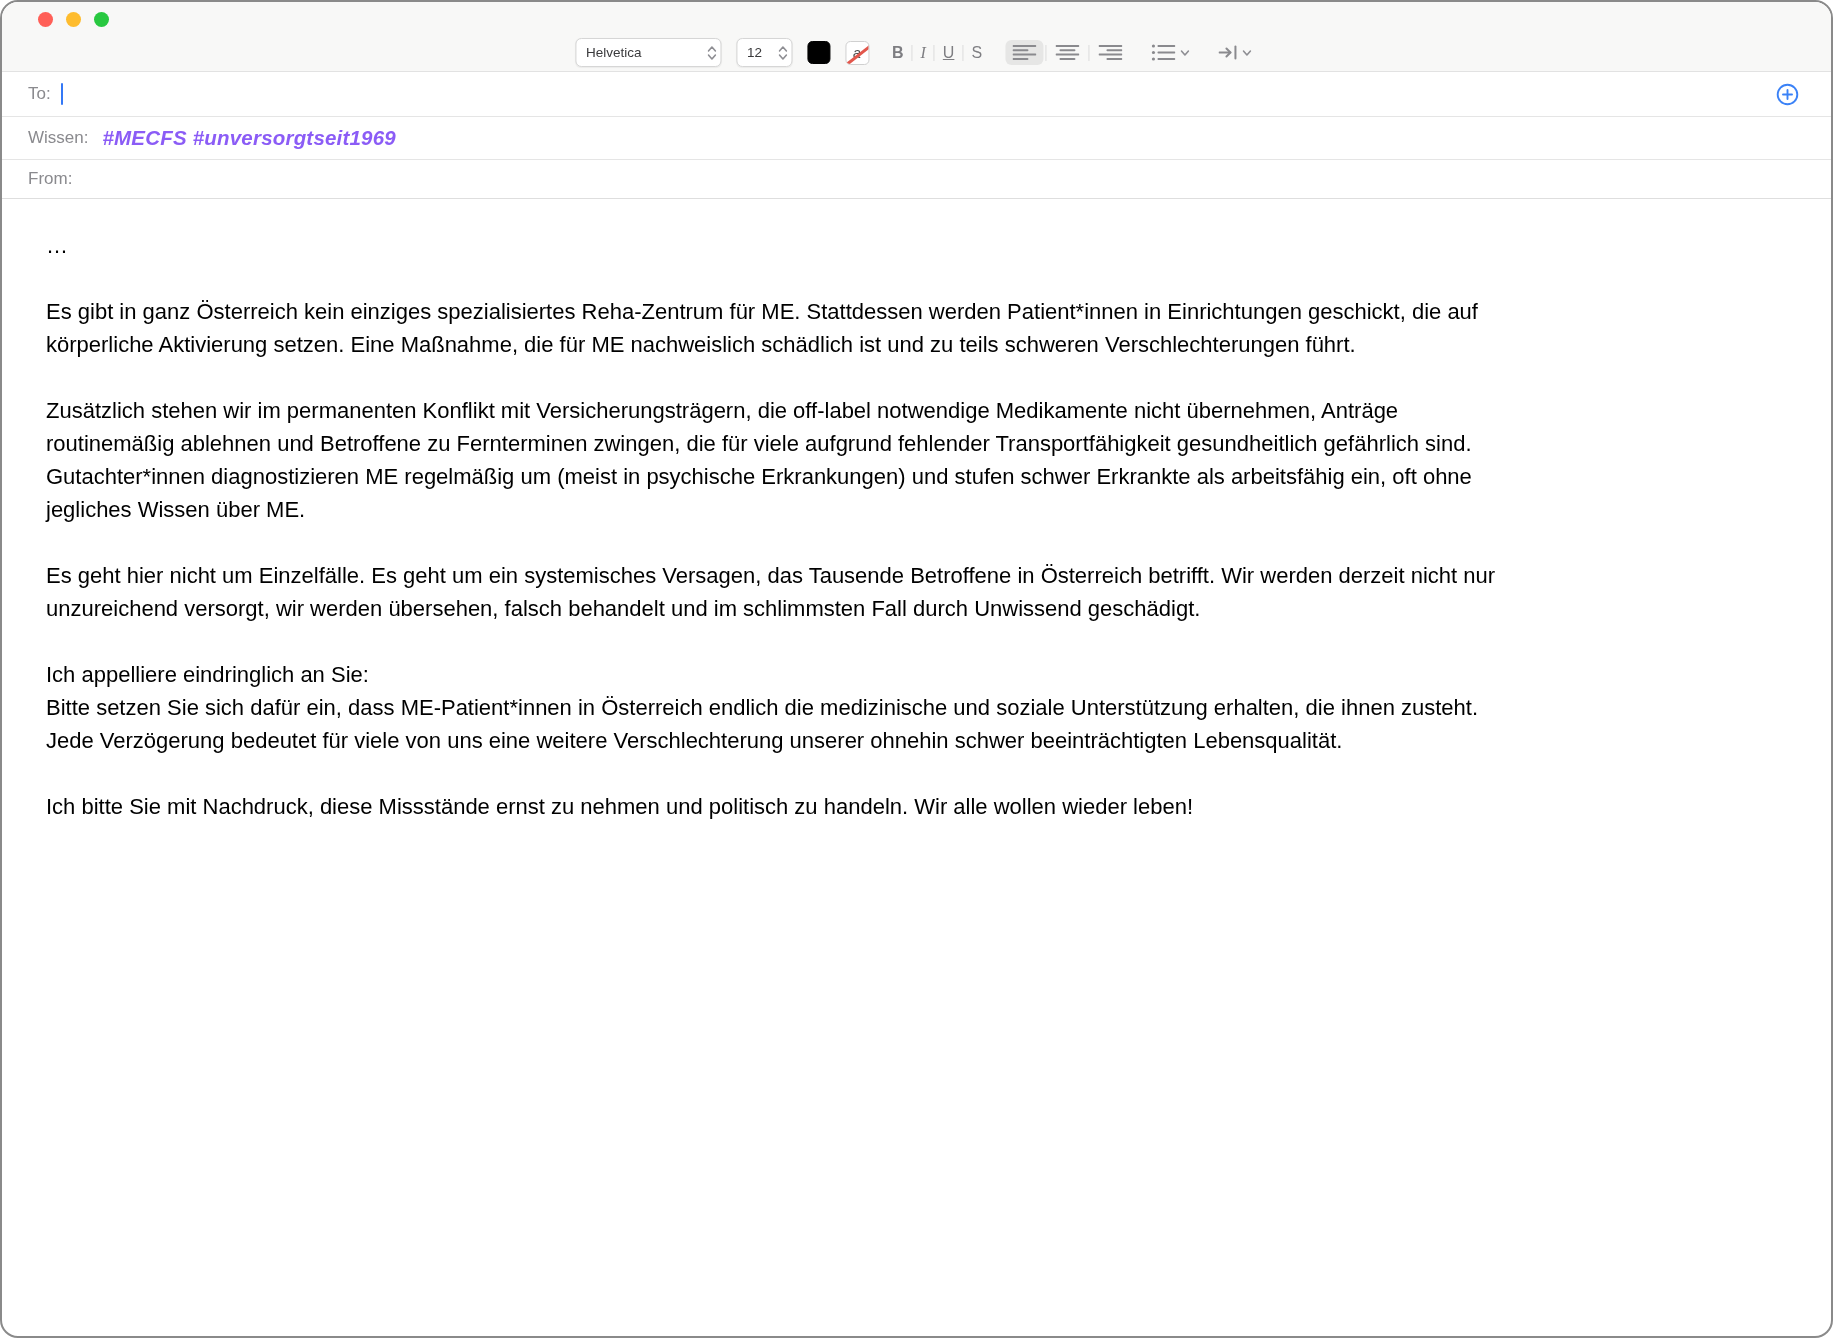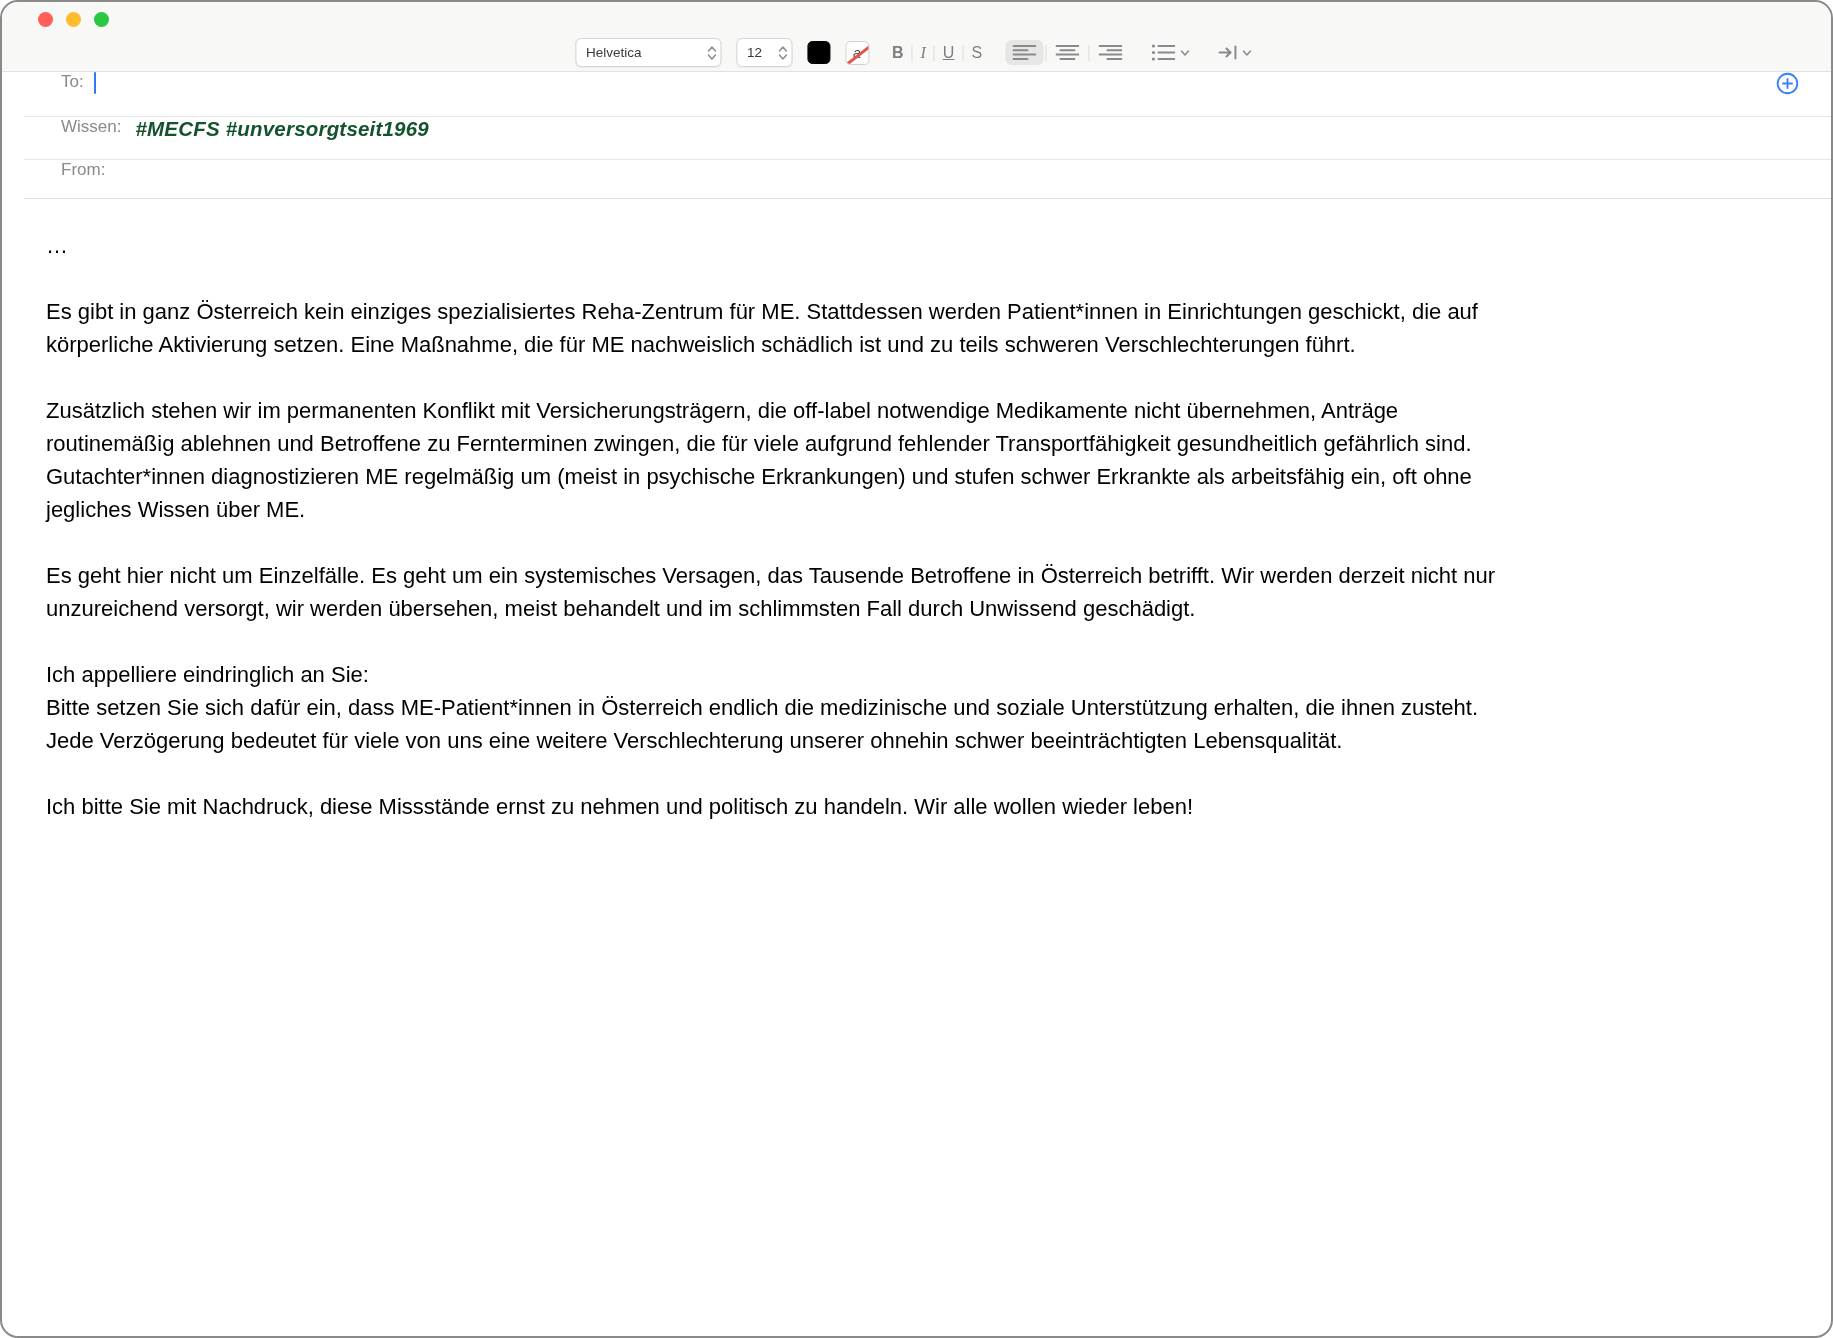--- a/index.html
+++ b/index.html
@@ -78,42 +78,41 @@
   .align-group { display: flex; align-items: center; gap: 2px; }
   .icon-btn {
     border: none; background: none; padding: 4px 7px; border-radius: 6px;
     display: flex; align-items: center; cursor: default;
   }
   .icon-btn.selected { background: #e6e6e5; }
   .with-chevron { display: flex; align-items: center; gap: 5px; }
 
   
   .field-row {
-    display: flex; align-items: flex-start;
+    display: flex; align-items: center;
     border-bottom: 1px solid #e5e5e5;
-    padding: 0 22px 0 37px;
+    padding: 0 22px 0 26px;
     background: #fff;
-    margin-left: 22px;
   }
   .to-row { height: 45px; }
   .subject-row { height: 43px; }
   .from-row { height: 39px; border-bottom: 1px solid #dedede; }
   .field-label { font-size: 17px; color: #8a8a8e; }
   .text-cursor {
     width: 2.5px; height: 22px; background: #3478f6;
     margin-left: 10px; border-radius: 1px;
   }
   .flex-spacer { flex: 1; }
   .add-btn {
     background: none; border: none; padding: 0; margin-right: 10px;
     display: flex; align-items: center; cursor: default;
   }
   .subject-value {
     margin-left: 14px;
-    font-size: 20.5px; font-weight: 700; font-style: italic; color: #14532d;
+    font-size: 20.5px; font-weight: 700; font-style: italic; color: #8b5cf6;
     letter-spacing: 0.2px;
   }
 
   
   .message-body {
     padding: 30px 44px 0 44px;
     font-size: 22px; line-height: 33px; color: #000;
   }
   .message-body p {
     margin: 0 0 33px 0;
@@ -256,19 +255,19 @@
   </div>
 
   <div class="field-row from-row">
     <span class="field-label">From:</span>
   </div>
 
   <div class="message-body">
     <p>…</p>
     <p>Es gibt in ganz Österreich kein einziges spezialisiertes Reha-Zentrum für ME. Stattdessen werden Patient*innen in Einrichtungen geschickt, die auf körperliche Aktivierung setzen. Eine Maßnahme, die für ME nachweislich schädlich ist und zu teils schweren Verschlechterungen führt.</p>
     <p>Zusätzlich stehen wir im permanenten Konflikt mit Versicherungsträgern, die off-label notwendige Medikamente nicht übernehmen, Anträge routinemäßig ablehnen und Betroffene zu Fernterminen zwingen, die für viele aufgrund fehlender Transportfähigkeit gesundheitlich gefährlich sind. Gutachter*innen diagnostizieren ME regelmäßig um (meist in psychische Erkrankungen) und stufen schwer Erkrankte als arbeitsfähig ein, oft ohne jegliches Wissen über ME.</p>
-    <p>Es geht hier nicht um Einzelfälle. Es geht um ein systemisches Versagen, das Tausende Betroffene in Österreich betrifft. Wir werden derzeit nicht nur unzureichend versorgt, wir werden übersehen, meist behandelt und im schlimmsten Fall durch Unwissend geschädigt.</p>
+    <p>Es geht hier nicht um Einzelfälle. Es geht um ein systemisches Versagen, das Tausende Betroffene in Österreich betrifft. Wir werden derzeit nicht nur unzureichend versorgt, wir werden übersehen, falsch behandelt und im schlimmsten Fall durch Unwissend geschädigt.</p>
     <p>Ich appelliere eindringlich an Sie:
 Bitte setzen Sie sich dafür ein, dass ME-Patient*innen in Österreich endlich die medizinische und soziale Unterstützung erhalten, die ihnen zusteht. Jede Verzögerung bedeutet für viele von uns eine weitere Verschlechterung unserer ohnehin schwer beeinträchtigten Lebensqualität.</p>
     <p>Ich bitte Sie mit Nachdruck, diese Missstände ernst zu nehmen und politisch zu handeln. Wir alle wollen wieder leben!</p>
   </div>
 
 </div>
 
 </body></html>

